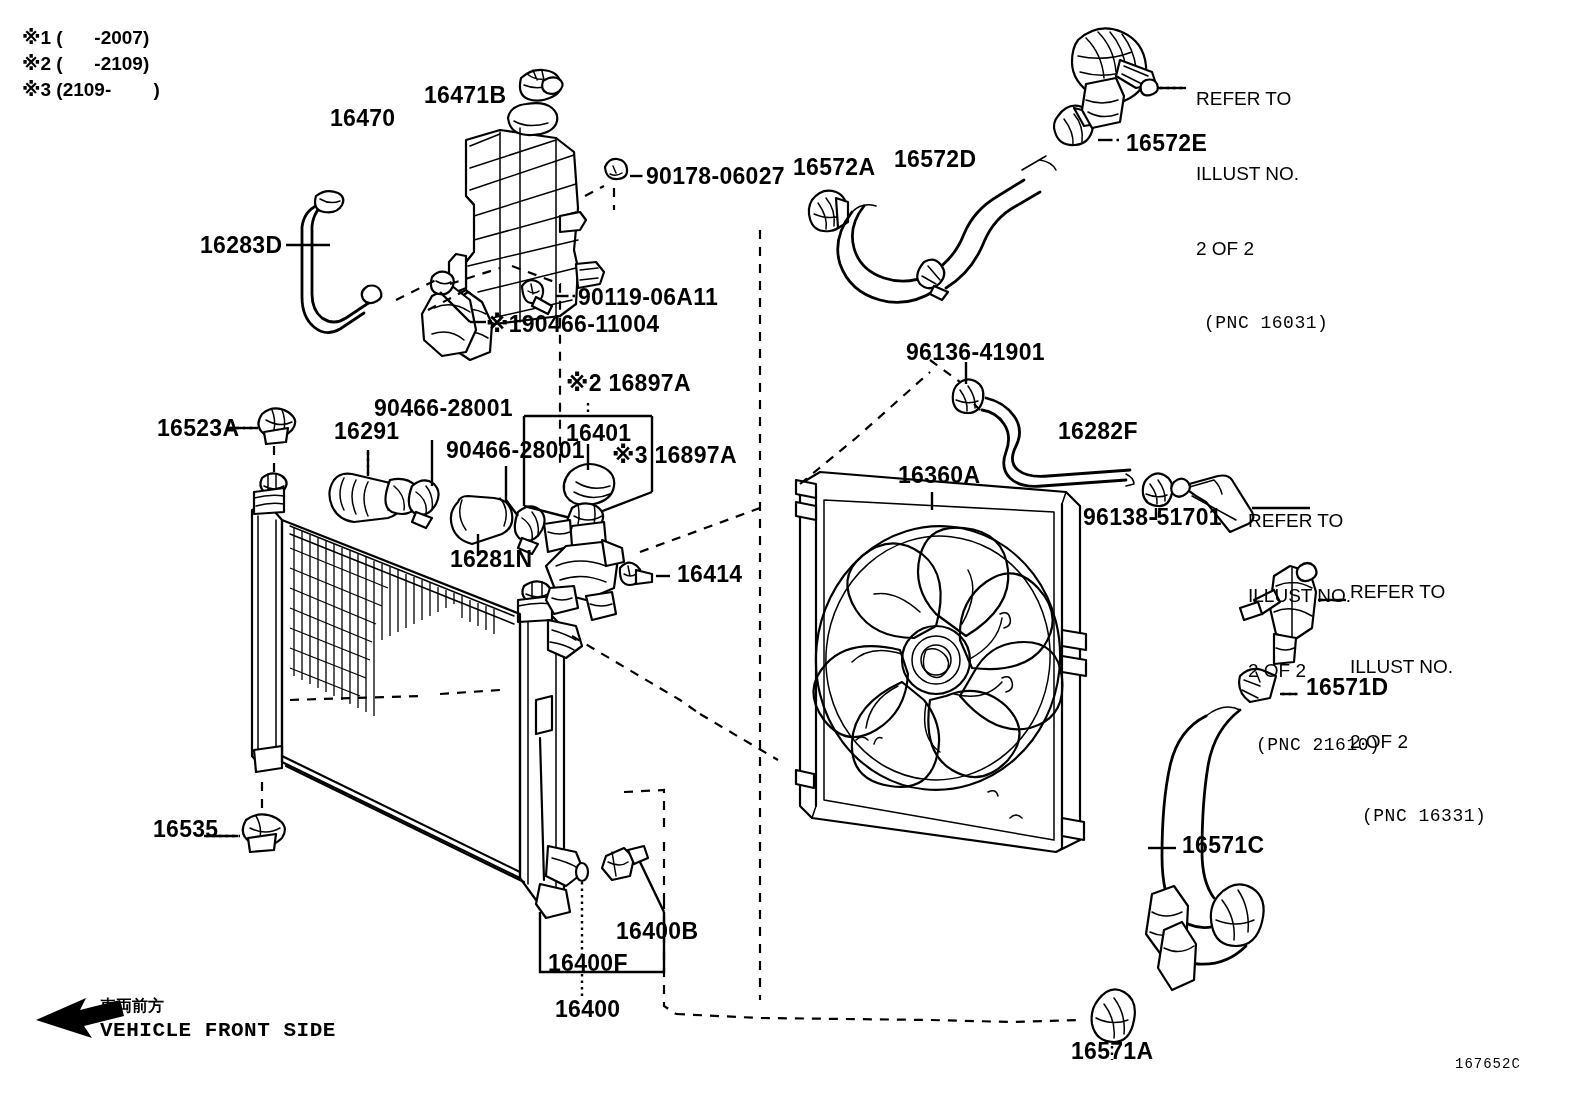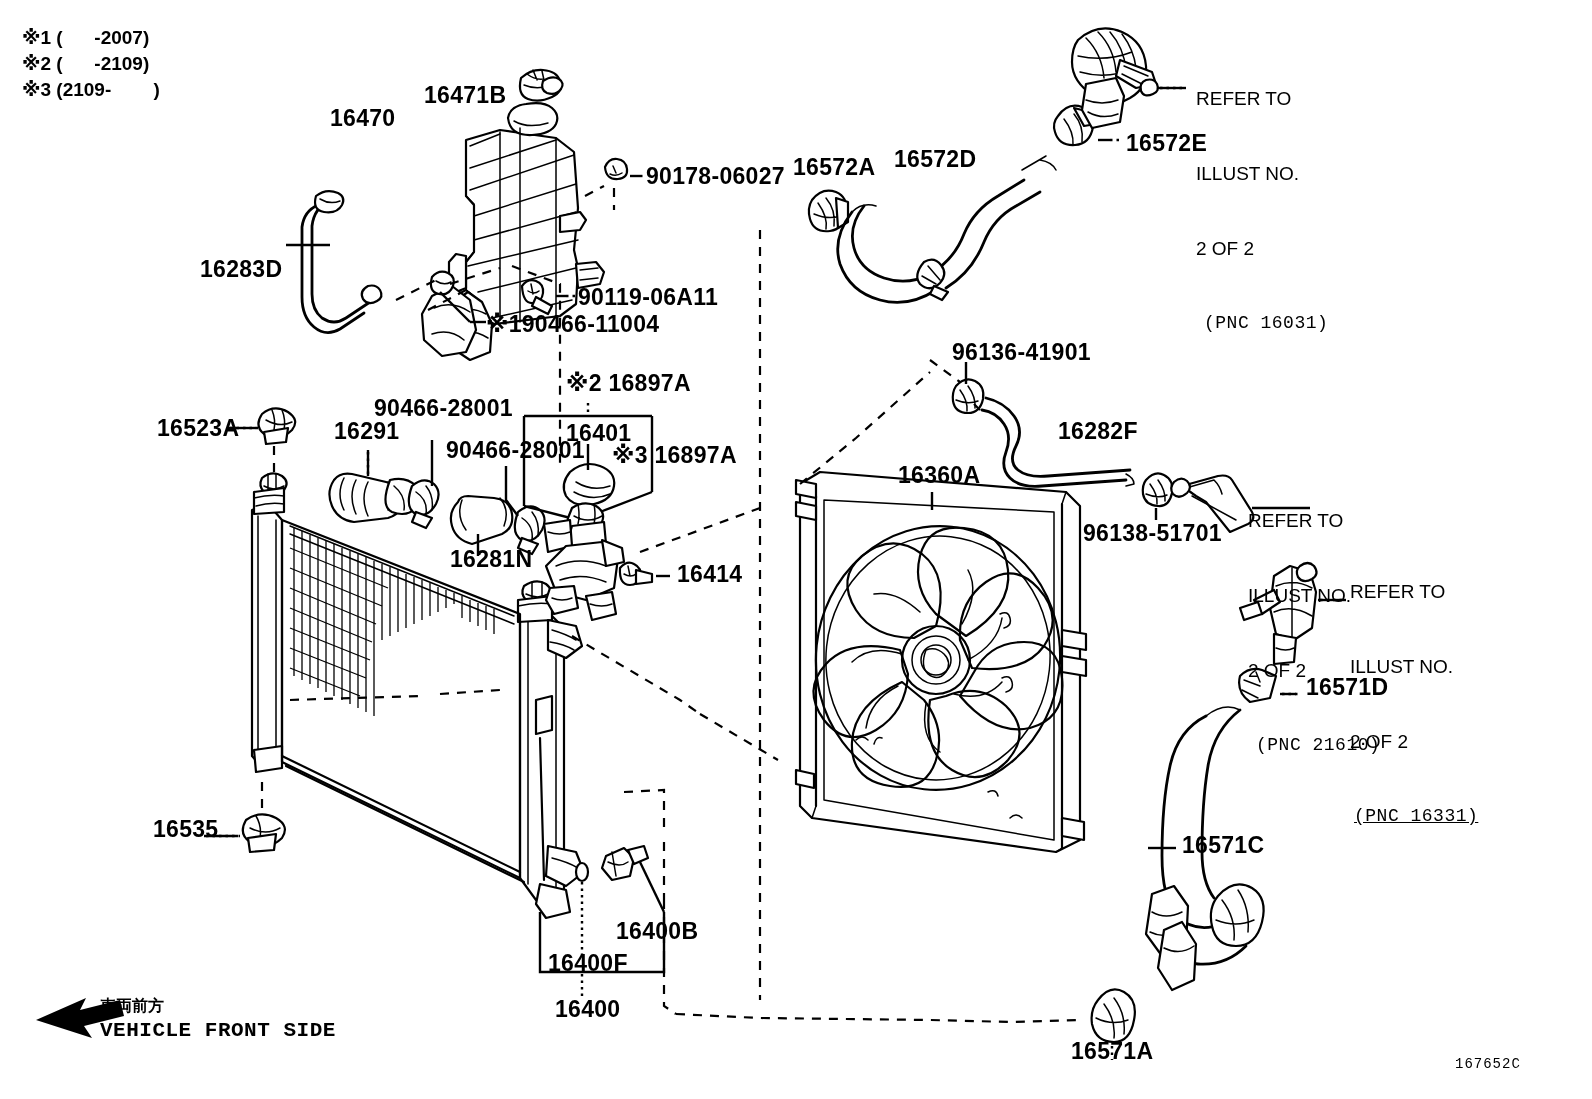--- a/index.html
+++ b/index.html
@@ -453,31 +453,31 @@
   </g>
 </svg>
 
 <div class="note" style="left:22px;top:26px;">※1 (      -2007)</div>
 <div class="note" style="left:22px;top:52px;">※2 (      -2109)</div>
 <div class="note" style="left:22px;top:78px;">※3 (2109-        )</div>
 
 <div class="lbl pn" style="left:330px;top:105px;">16470</div>
 <div class="lbl pn" style="left:424px;top:82px;">16471B</div>
 <div class="lbl pn" style="left:646px;top:163px;">90178-06027</div>
-<div class="lbl pn" style="left:200px;top:232px;margin-top:24px;">16283D</div>
+<div class="lbl pn" style="left:200px;top:232px;">16283D</div>
 <div class="lbl pn" style="left:578px;top:284px;">90119-06A11</div>
 <div class="lbl pn" style="left:486px;top:311px;">※190466-11004</div>
 
 <div class="lbl pn" style="left:793px;top:154px;">16572A</div>
 <div class="lbl pn" style="left:894px;top:146px;">16572D</div>
 <div class="lbl pn" style="left:1126px;top:130px;">16572E</div>
 
-<div class="lbl pn" style="left:952px;top:339px;">96136-41901</div>
+<div class="lbl pn" style="left:906px;top:339px;">96136-41901</div>
 <div class="lbl pn" style="left:1058px;top:418px;">16282F</div>
-<div class="lbl pn" style="left:1083px;top:520px;">96138-51701</div>
+<div class="lbl pn" style="left:1083px;top:504px;">96138-51701</div>
 <div class="lbl pn" style="left:898px;top:462px;">16360A</div>
 
 <div class="lbl pn" style="left:157px;top:415px;">16523A</div>
 <div class="lbl pn" style="left:334px;top:418px;">16291</div>
 <div class="lbl pn" style="left:374px;top:395px;">90466-28001</div>
 <div class="lbl pn" style="left:446px;top:437px;">90466-28001</div>
 <div class="lbl pn" style="left:450px;top:546px;">16281N</div>
 
 <div class="lbl pn" style="left:566px;top:370px;">※2 16897A</div>
 <div class="lbl pn" style="left:566px;top:420px;text-align:center;">16401</div>
@@ -504,21 +504,21 @@
   <div>REFER TO</div>
   <div>ILLUST NO.</div>
   <div>2 OF 2</div>
   <div class="pnc" style="margin-left:8px;">(PNC 21610)</div>
 </div>
 
 <div class="refer" style="left:1350px;top:529px;">
   <div>REFER TO</div>
   <div>ILLUST NO.</div>
   <div>2 OF 2</div>
-  <div class="pnc" style="margin-left:4px;text-decoration:underline;">(PNC 16331)</div>
+  <div class="pnc" style="margin-left:12px;">(PNC 16331)</div>
 </div>
 
 <div class="jp" style="left:100px;top:996px;">車両前方</div>
 <div class="vfs" style="left:100px;top:1019px;">VEHICLE FRONT SIDE</div>
 
 <div class="diagid" style="left:1455px;top:1056px;">167652C</div>
 
 </div>
 
 </body></html>

